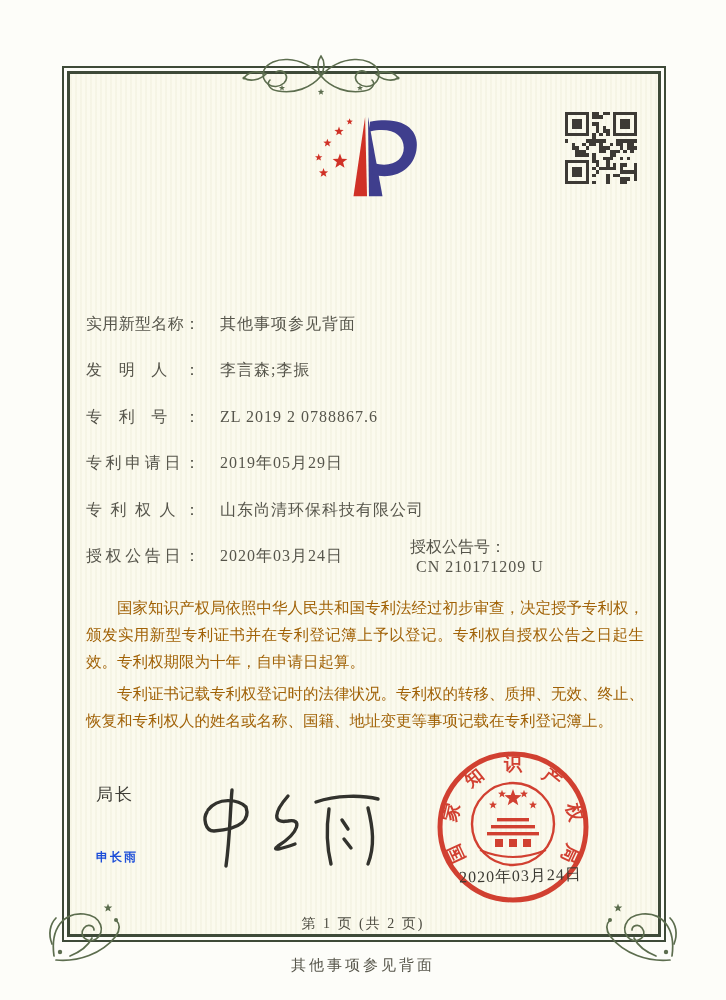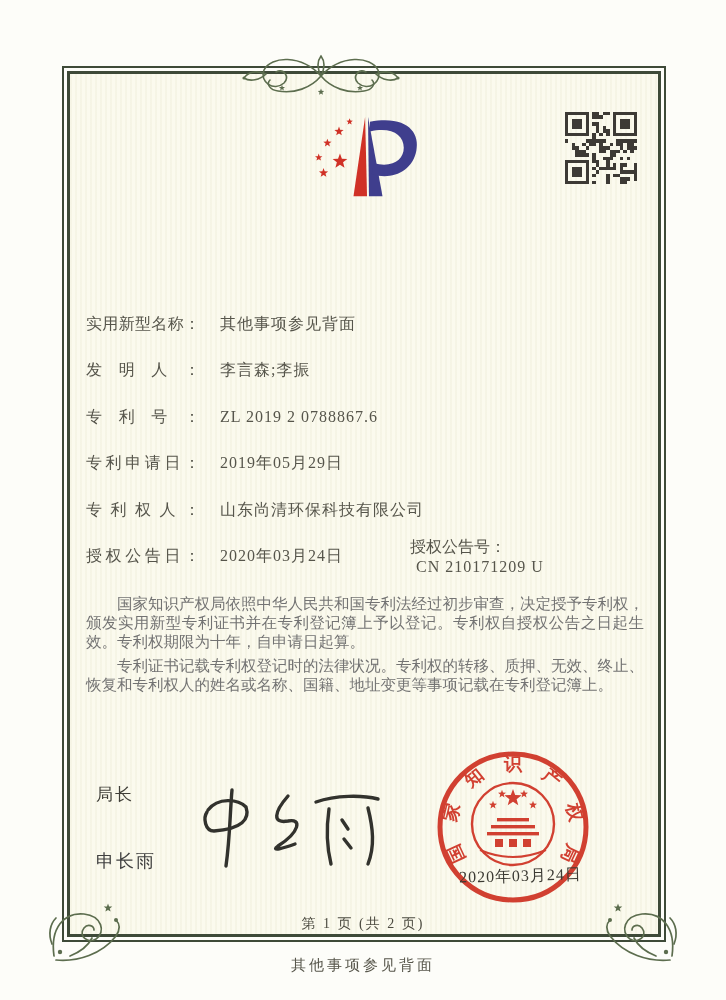--- a/index.html
+++ b/index.html
@@ -37,26 +37,26 @@
   .frow{height:46.5px;display:flex;align-items:center;white-space:nowrap;gap:14px;}
   .flabel{
     display:inline-block;width:114px;text-align:justify;text-align-last:justify;
     flex:0 0 114px;
   }
   .fvalue{margin-left:6px;letter-spacing:1px;}
   .pair2{margin-left:53px;display:flex;flex-direction:column;}
   
   .body-text{
     position:absolute;left:86px;top:594px;width:558px;
-    font-size:15.5px;line-height:19px;color:#737373;text-align:justify;
+    font-size:15.5px;line-height:27px;color:#a16207;text-align:justify;
   }
   .body-text p{margin:0 0 5px 0;text-indent:2em;}
   
   .signer-role{position:absolute;left:96px;top:783px;font-size:17px;color:#3f3e37;letter-spacing:2px;}
-  .signer-name{position:absolute;left:96px;top:849px;font-size:18px;color:#404040;letter-spacing:2px;}
+  .signer-name{position:absolute;left:96px;top:849px;font-size:12px;color:#1d4ed8;letter-spacing:2px;font-weight:bold;}
   .signature{position:absolute;left:192px;top:784px;width:210px;height:100px;}
   
   .seal{position:absolute;left:418px;top:732px;width:190px;height:190px;opacity:.93;mix-blend-mode:multiply;}
   .seal-date{
     position:absolute;left:438px;top:866px;width:165px;text-align:center;
     font-size:16px;color:#3b3a33;letter-spacing:1px;transform:rotate(-1.5deg);
   }
   
   .page-footer{
     position:absolute;left:0;top:915px;width:100%;text-align:center;

